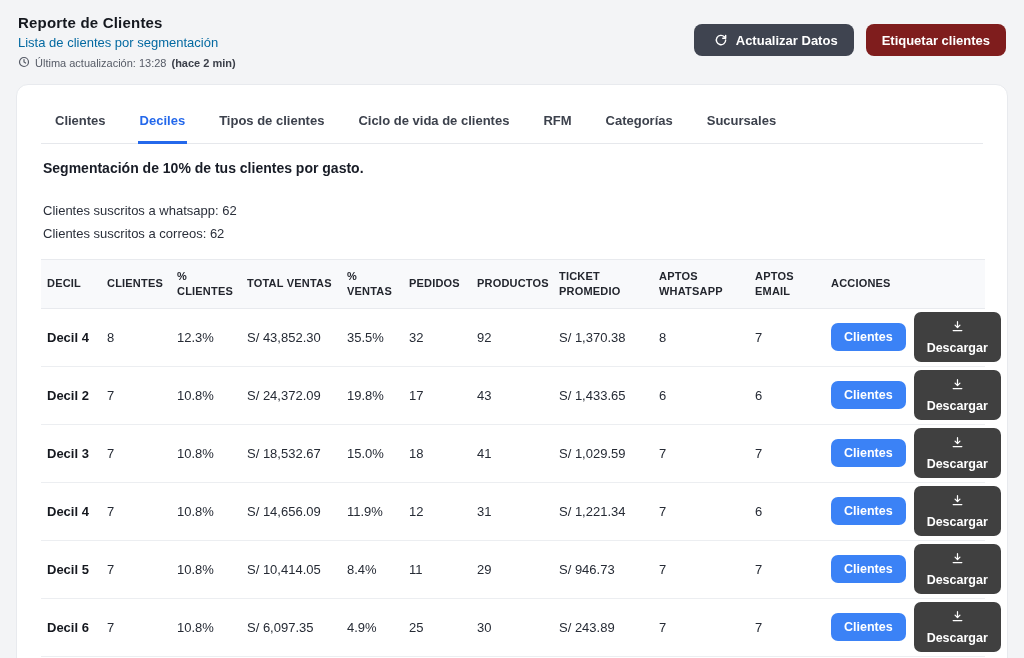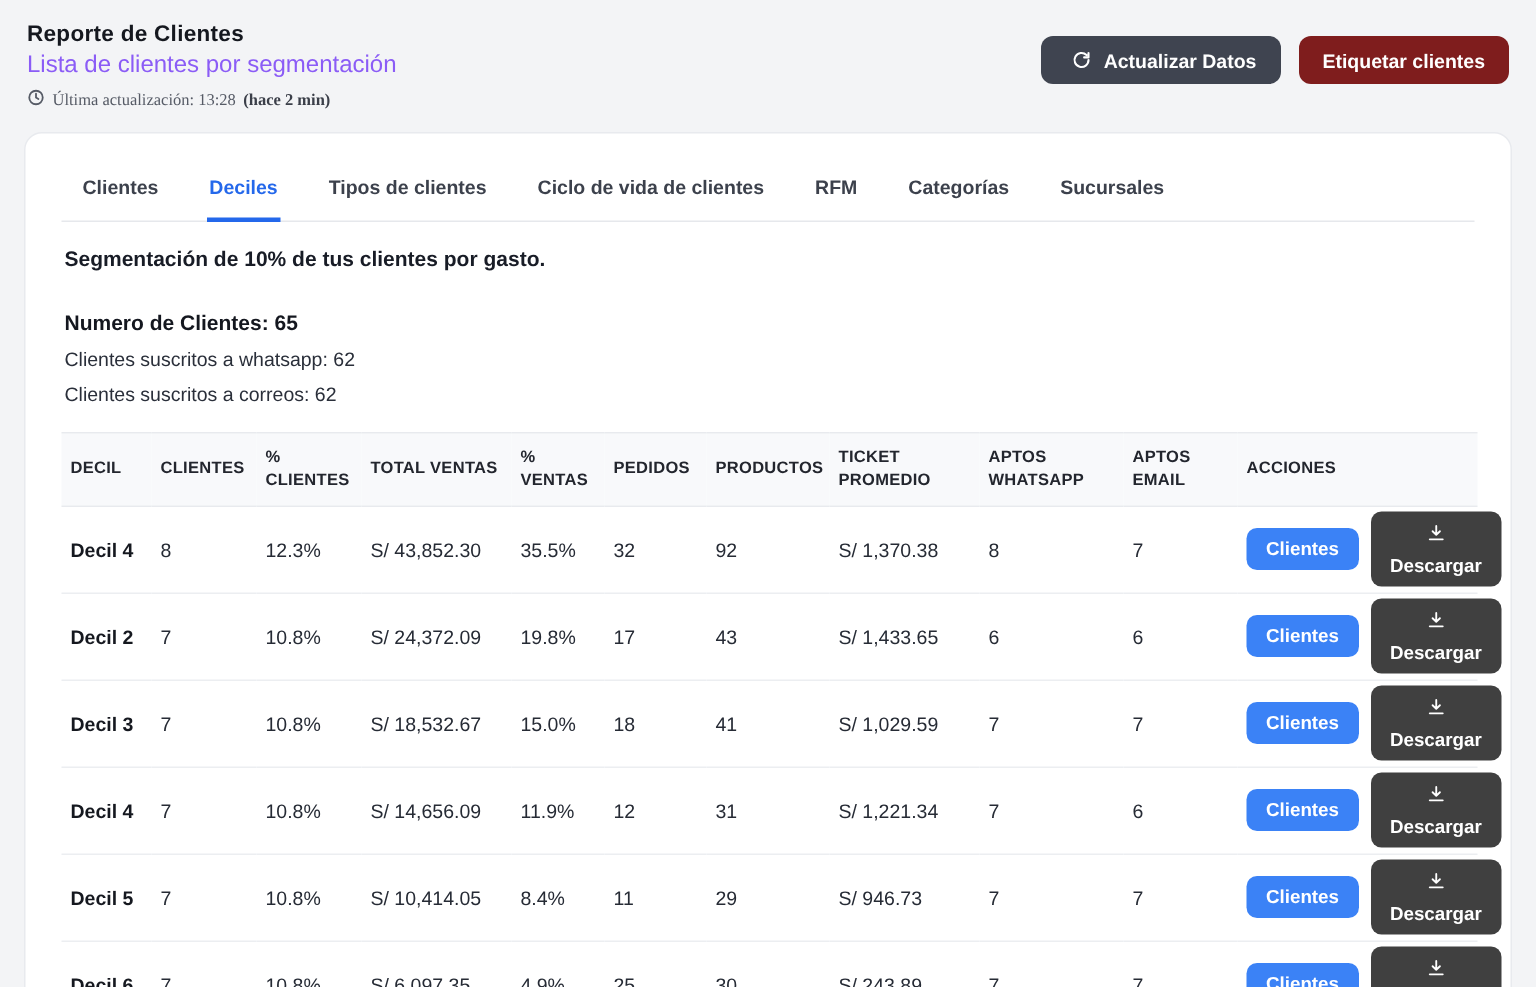--- a/index.html
+++ b/index.html
@@ -8,22 +8,22 @@
     background: #f3f4f6;
     font-family: "Liberation Sans", sans-serif;
     color: #1f2430;
   }
   
   .page-header {
     display: flex; justify-content: space-between; align-items: flex-start;
     padding: 14px 18px 0 18px;
   }
   .ph-left h1 { font-size: 15px; font-weight: 800; color: #15181f; letter-spacing: .2px; }
-  .ph-left .subtitle { font-size: 16px; color: #8b5cf6; margin-top: 4px; }
-  .ph-left .updated { display: flex; align-items: center; gap: 5px; margin-top: 6px; font-size: 11px; color: #565b66; font-family: Liberation Serif, serif; }
+  .ph-left .subtitle { font-size: 13px; color: #0369a1; margin-top: 4px; }
+  .ph-left .updated { display: flex; align-items: center; gap: 5px; margin-top: 6px; font-size: 11px; color: #565b66; }
   .ph-left .updated .ago { font-weight: 700; color: #3b3f49; }
   .ph-buttons { display: flex; gap: 12px; margin-top: 10px; }
   .btn {
     display: inline-flex; align-items: center; gap: 8px;
     border: none; cursor: pointer; border-radius: 8px;
     font-family: inherit; font-size: 13px; font-weight: 700; color: #fff;
     padding: 9px 16px; line-height: 1;
   }
   .btn-dark  { background: #3f4450; padding-left: 20px; }
   .btn-blue  { background: #7f1d1d; }
@@ -120,21 +120,20 @@
     <div class="tab active">Deciles</div>
     <div class="tab">Tipos de clientes</div>
     <div class="tab">Ciclo de vida de clientes</div>
     <div class="tab">RFM</div>
     <div class="tab">Categorías</div>
     <div class="tab">Sucursales</div>
   </nav>
 
   <section class="summary">
     <div class="seg">Segmentación de 10% de tus clientes por gasto.</div>
-    <div class="count">Numero de Clientes: 65</div>
     <div class="line">Clientes suscritos a whatsapp: 62</div>
     <div class="line">Clientes suscritos a correos: 62</div>
   </section>
 
   <table>
     <colgroup>
       <col style="width:60px">
         <col style="width:70px">
         <col style="width:70px">
       <col style="width:100px">

